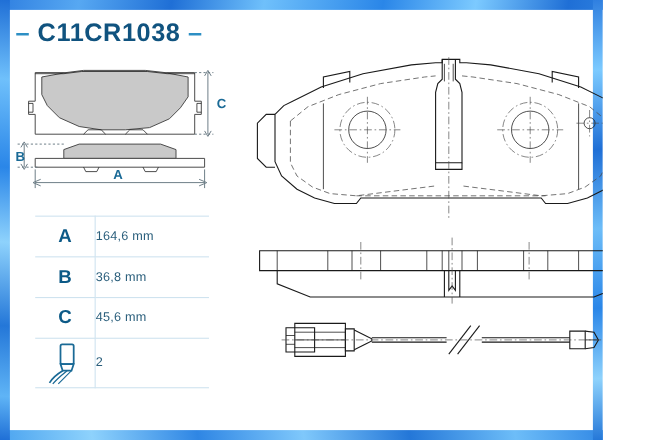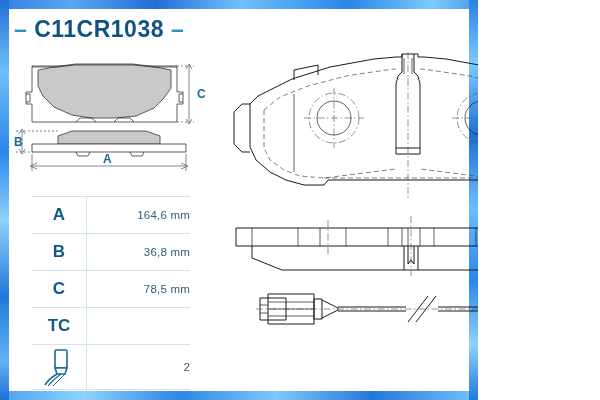--- a/index.html
+++ b/index.html
@@ -4,21 +4,21 @@
 <style>
   html,body{margin:0;padding:0;}
   body{
     width:600px;height:400px;
     background:#ffffff;
     font-family:"Liberation Sans", sans-serif;
     overflow:hidden;
   }
   #sheet{
     position:relative;
-    width:478px;height:400px;
+    width:548px;height:400px;
     background:#ffffff;
     overflow:hidden;
   }
   
   .edge{position:absolute;pointer-events:none;}
   .edge-top{
     left:0;top:0;width:600px;height:9px;
     background:linear-gradient(100deg,#2f7fe0 0%,#57a8f2 12%,#1f6fd6 26%,#6fc0fb 40%,
                #2a86e8 58%,#7ccaff 72%,#1f6fd6 86%,#3d93ea 100%);
   }
@@ -65,21 +65,21 @@
     vertical-align:middle;
   }
   #spec-table td.lbl{
     width:54px;
     text-align:center;
     font-size:17px;font-weight:bold;
     color:#0d5a87;
     border-right:1px solid #cfe3ef;
   }
   #spec-table td.val{
-    text-align:right;
+    text-align:left;
     font-size:11.5px;
     color:#2b5f7c;
     letter-spacing:.2px;
   }
   #spec-table tr:first-child td{border-top:1px solid #cfe3ef;}
   .sensor-cell{position:relative;height:44px;}
   .sensor-cell svg{display:block;margin:0 auto;}
 
   
   .draw{position:absolute;}
@@ -267,25 +267,21 @@
       <tr>
         <td class="lbl">A</td>
         <td class="val">164,6 mm</td>
       </tr>
       <tr>
         <td class="lbl">B</td>
         <td class="val">36,8 mm</td>
       </tr>
       <tr>
         <td class="lbl">C</td>
-        <td class="val">78,5 mm</td>
-      </tr>
-      <tr>
-        <td class="lbl">TC</td>
-        <td class="val"></td>
+        <td class="val">45,6 mm</td>
       </tr>
       <tr>
         <td class="lbl sensor-cell">
           <svg width="34" height="40" viewBox="0 0 34 40" aria-hidden="true">
             <rect x="13" y="3" width="12" height="18" rx="1.5" fill="#ffffff" stroke="#1a6a96" stroke-width="1.6"></rect>
             <path d="M13,21 L25,21 L23,27 L15,27 Z" fill="#ffffff" stroke="#1a6a96" stroke-width="1.6"></path>
             <path d="M15,27 C10,30 6,33 3,38" fill="none" stroke="#1a6a96" stroke-width="1.5"></path>
             <path d="M19,27 C14,31 10,34 6,39" fill="none" stroke="#1a6a96" stroke-width="1.2"></path>
             <path d="M23,27 C19,31 15,35 11,39" fill="none" stroke="#1a6a96" stroke-width="1"></path>
           </svg>

